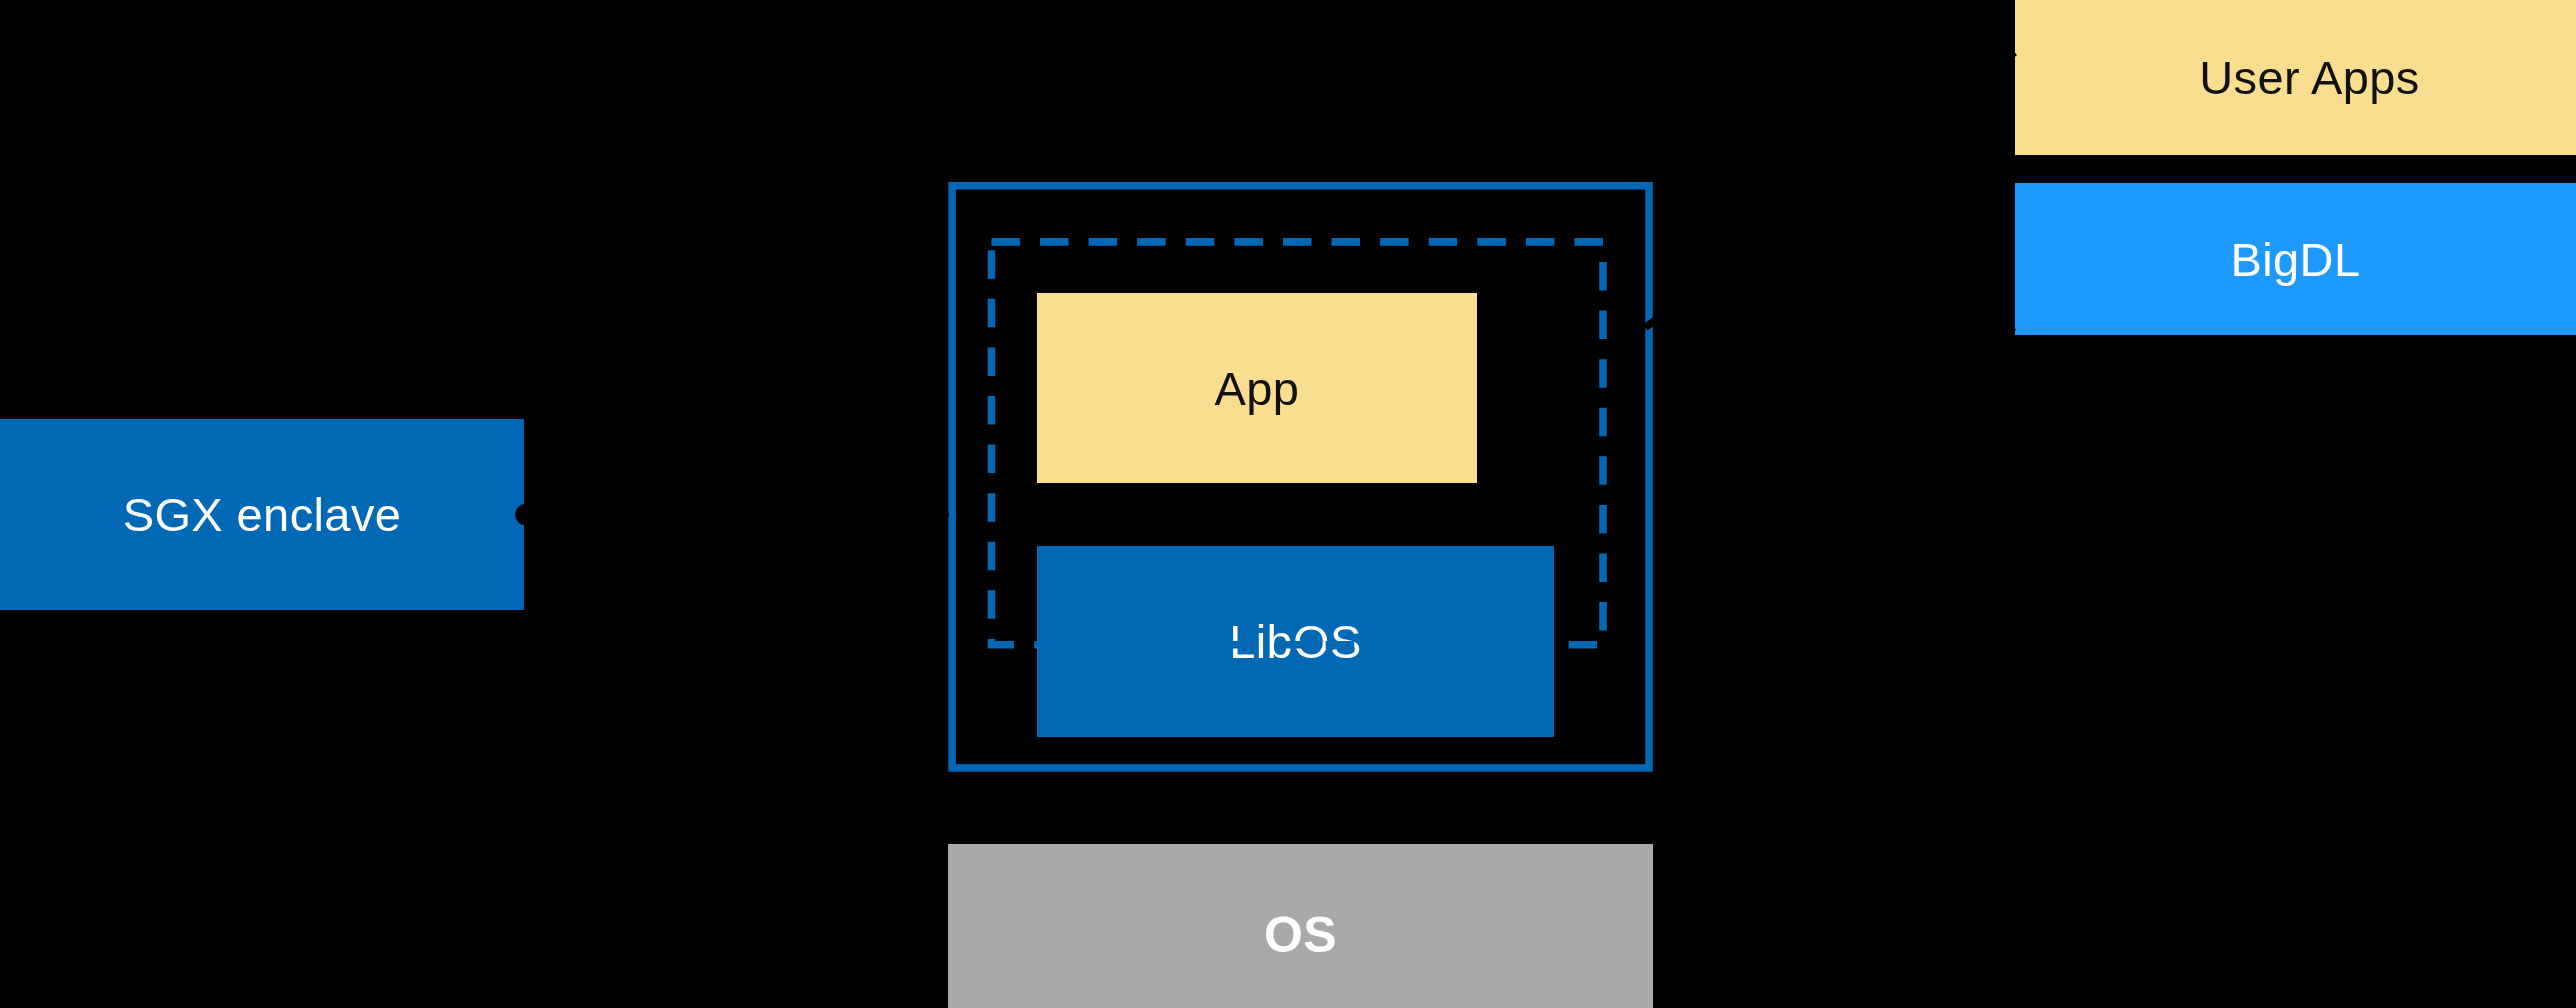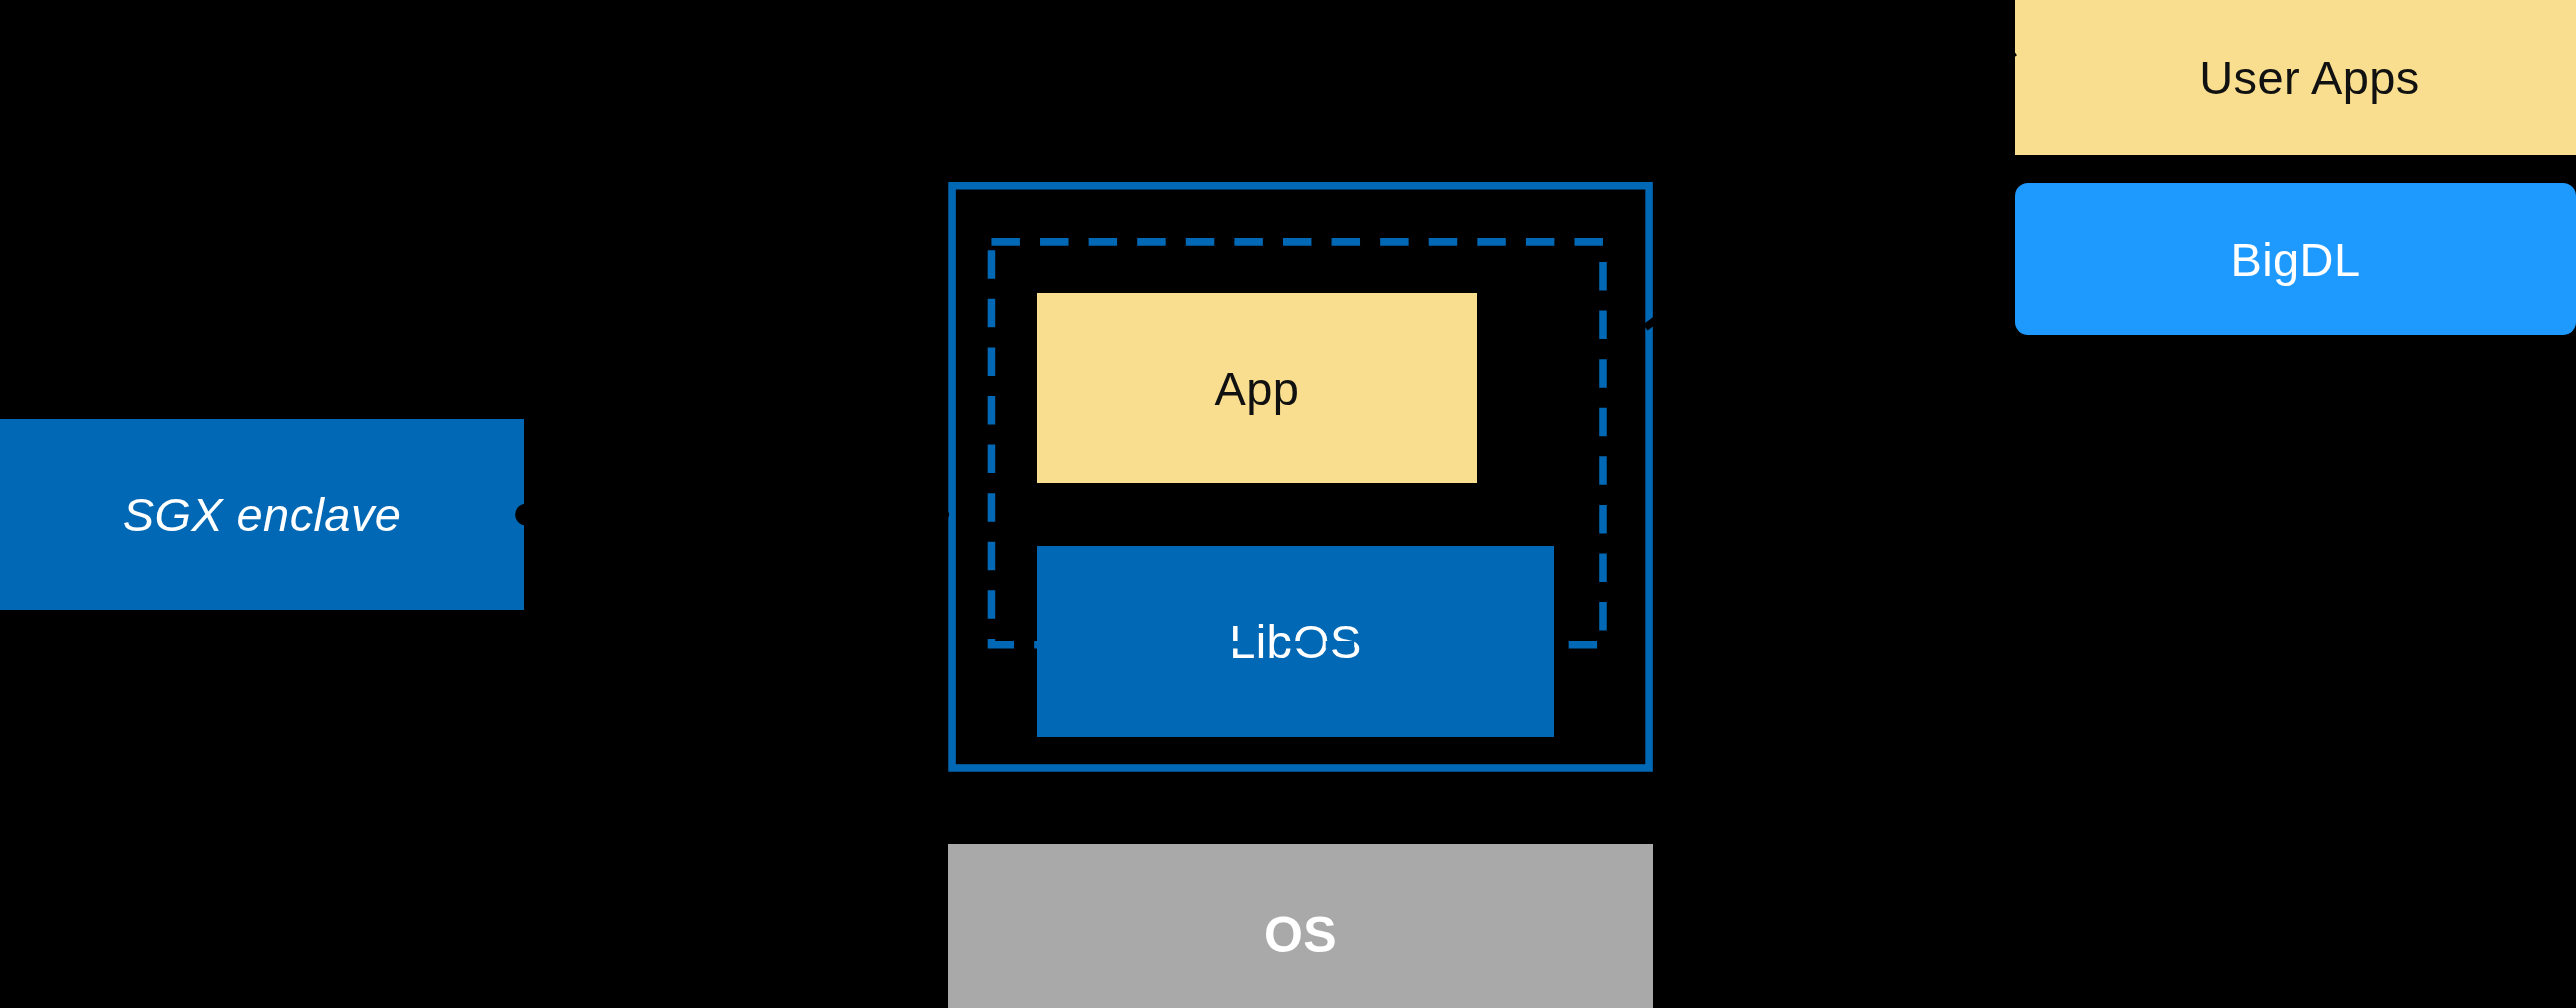--- a/index.html
+++ b/index.html
@@ -17,28 +17,28 @@
   }
   .box {
     position: absolute;
     display: flex;
     align-items: center;
     justify-content: center;
     font-size: 47px;
     letter-spacing: 0.4px;
   }
   
-  #sgx-box        { left: 0px;    top: 419px; width: 524px; height: 191px; background: #0068B5; color: #ffffff; font-style: italic; }
+  #sgx-box        { left: 0px;    top: 419px; width: 524px; height: 191px; background: #0068B5; color: #ffffff; }
   
   #app-box        { left: 1037px; top: 293px; width: 440px; height: 190px; background: #F8DE8E; color: #111111; }
   #libos-box      { left: 1037px; top: 546px; width: 517px; height: 191px; background: #0068B5; color: #ffffff; }
   #os-box         { left: 948px; top: 818px; width: 705px; height: 182px; background: #A9A9A9; color: #ffffff; font-weight: bold; font-size: 50px; margin-top: 26px; }
   
   #user-apps-box  { left: 2015px; top: 0px;   width: 561px; height: 155px; background: #F8DE8E; color: #111111; padding-left: 14px; }
-  #bigdl-box      { left: 2015px; top: 183px; width: 561px; height: 152px; background: #1E9AFF; color: #ffffff; border-radius: 13px; }
+  #bigdl-box      { left: 2015px; top: 183px; width: 561px; height: 152px; background: #1E9AFF; color: #ffffff; }
   #spark-box      { left: 2015px; top: 390px; width: 515px; height: 155px; background: #B0B0B0; color: #ffffff; }
   #overlay {
     position: absolute;
     left: 0; top: 0;
     width: 2576px;
     height: 1009px;
     pointer-events: none;
   }
 </style>
 </head>

